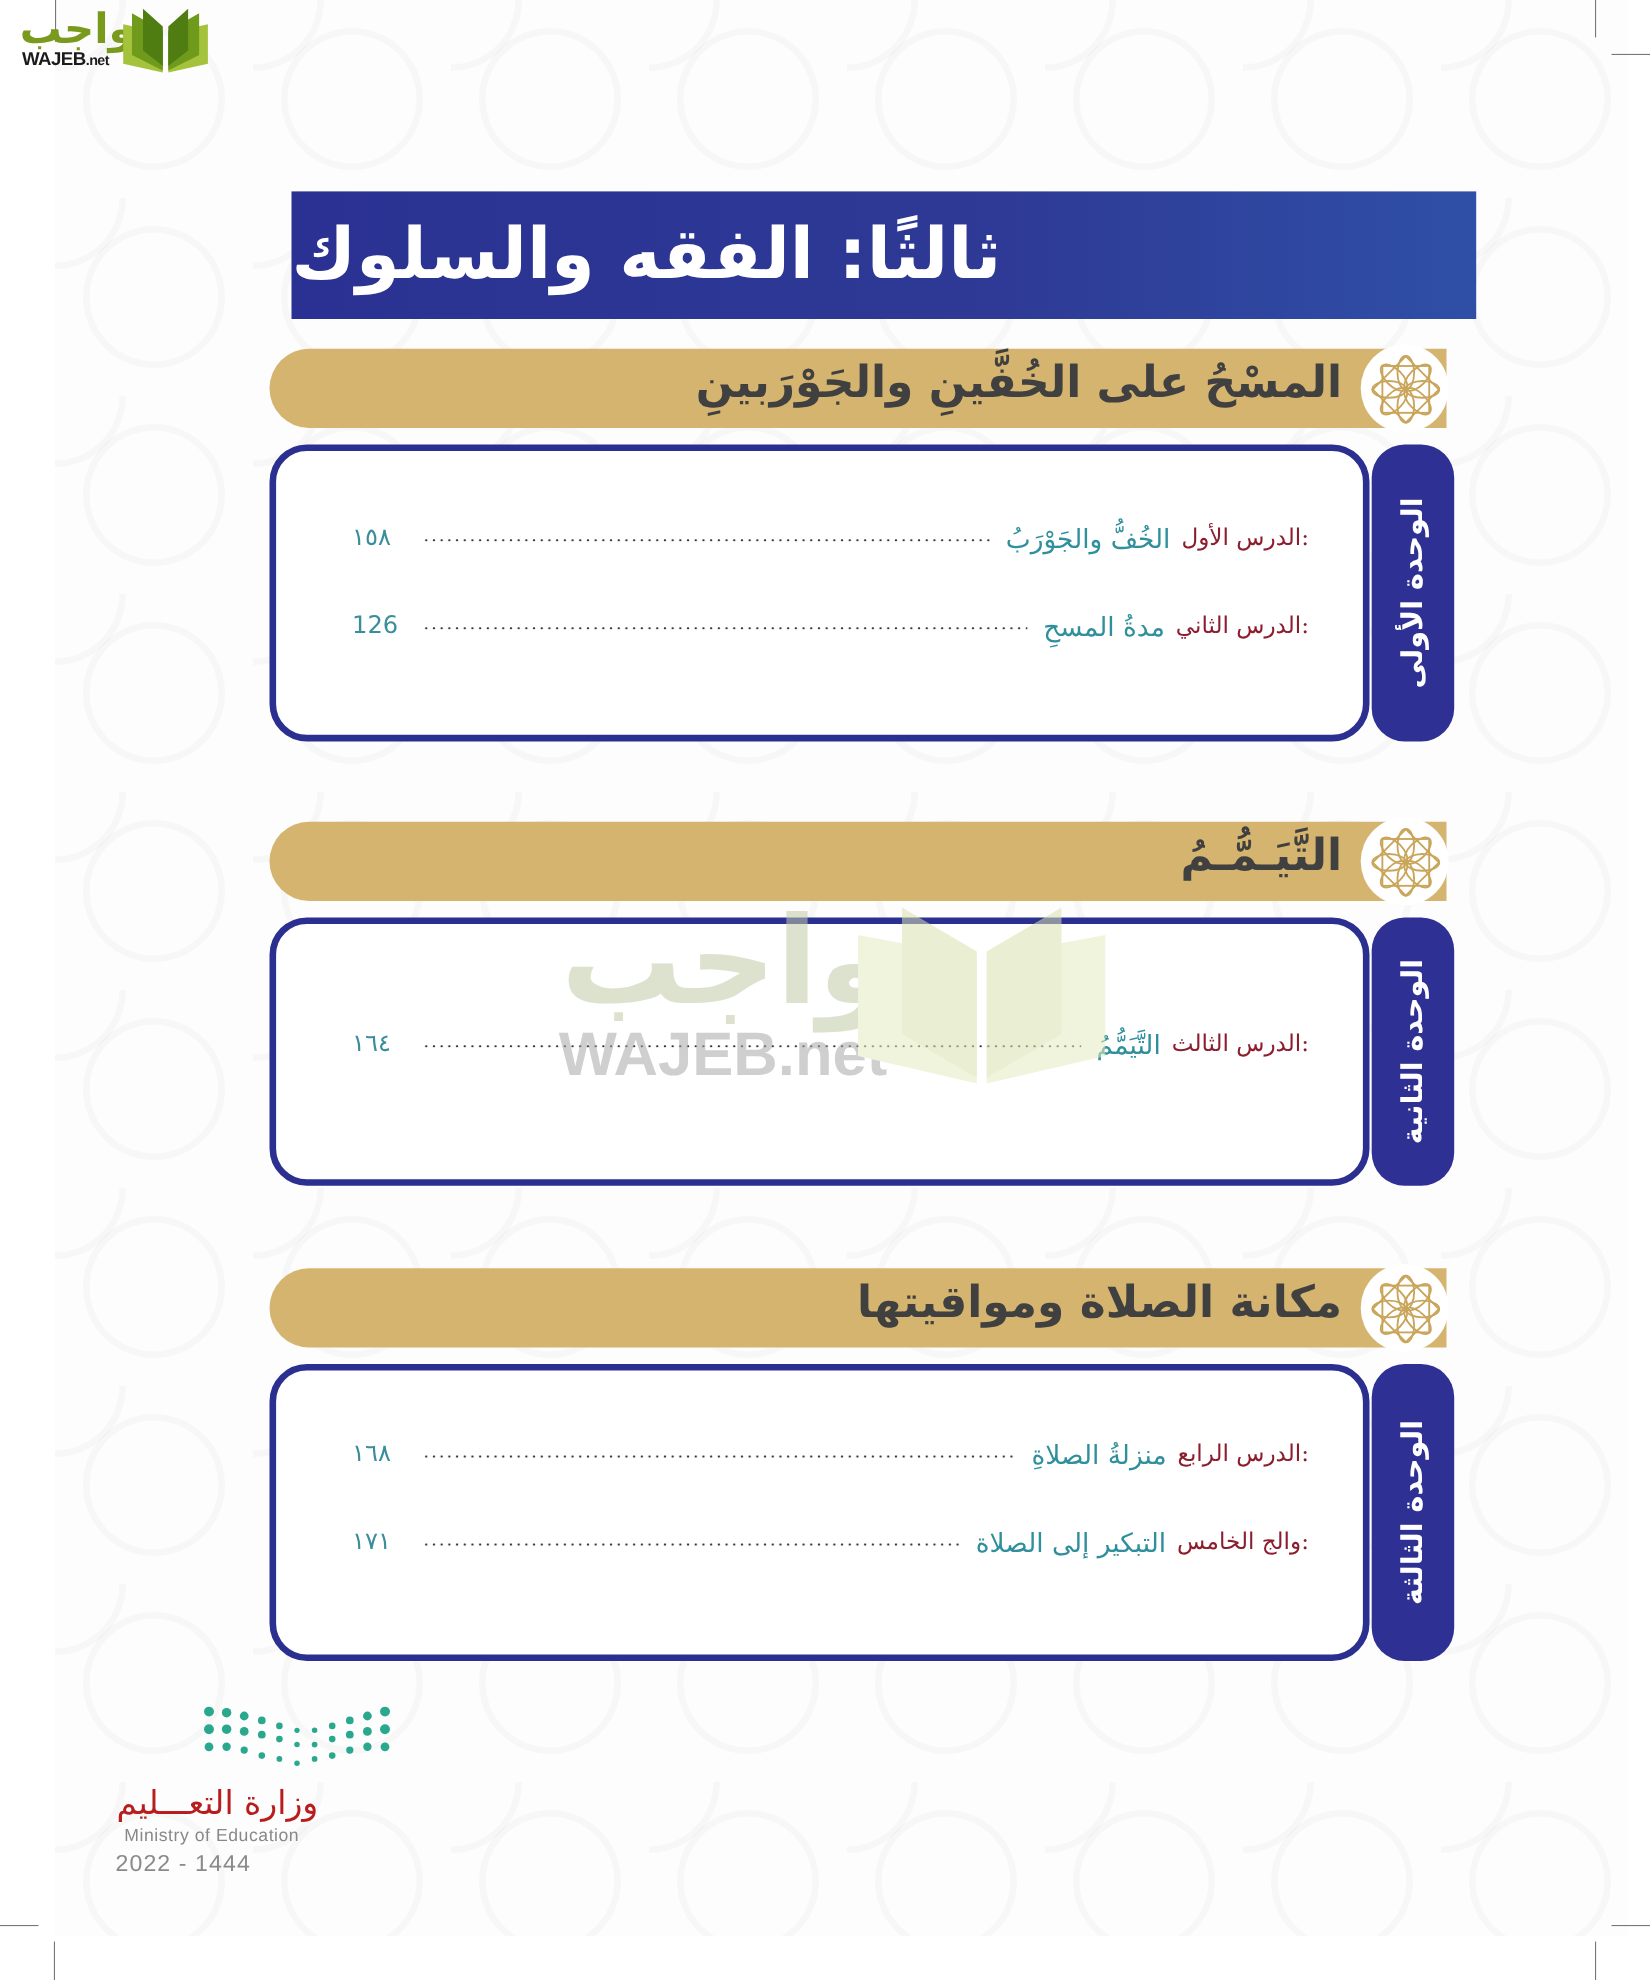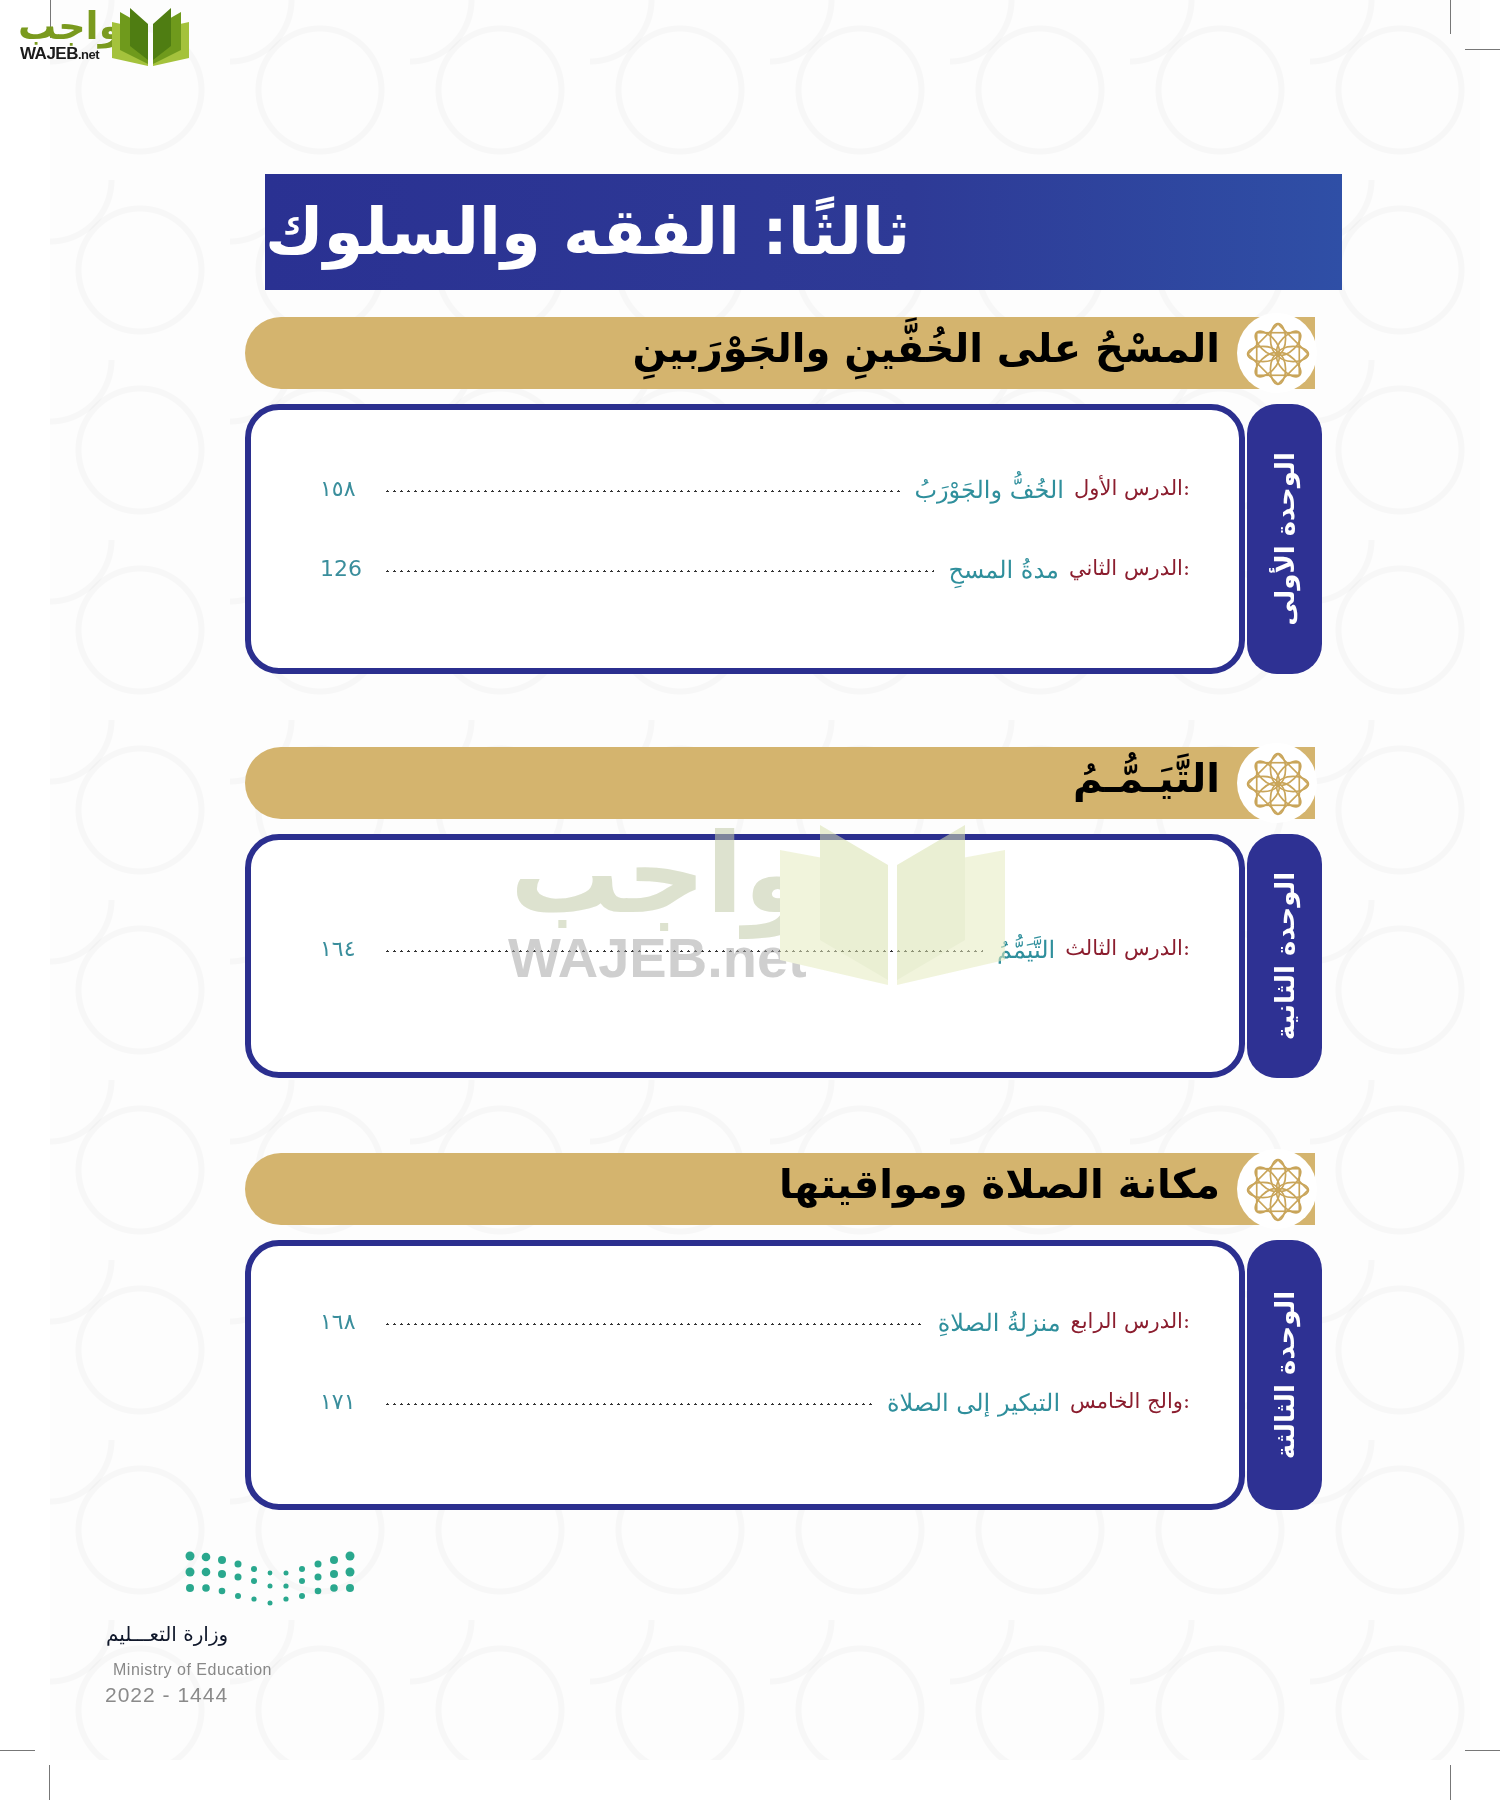--- a/index.html
+++ b/index.html
@@ -42,21 +42,21 @@
   .section-header {
     position: absolute; left: 245px; width: 1070px; height: 72px;
     background: #d4b46e;
     border-radius: 36px 0 0 36px;
   }
   .section-header::after {
     content: ""; position: absolute; right: -2px; top: -4px; width: 80px; height: 80px;
     background: #fff; border-radius: 50%;
   }
   .section-title {
-    position: absolute; right: 95px; top: 8px; color: #000000; font-size: 40px; font-weight: bold;
+    position: absolute; right: 95px; top: 8px; color: #404040; font-size: 40px; font-weight: bold;
     direction: rtl; white-space: nowrap;
   }
   .flower {
     position: absolute; width: 76px; height: 76px; z-index: 3;
   }
 
   
   .unit-box {
     position: absolute; left: 245px; width: 1000px;
     border: 6px solid #2b2f8f; border-radius: 34px; background: #fff;
@@ -88,21 +88,21 @@
 
   
   .watermark { position: absolute; left: 500px; top: 815px; width: 500px; height: 170px; opacity: 0.55; pointer-events: none; }
   .wm-ar { position: absolute; left: 10px; top: -5px; font-size: 110px; font-weight: bold; color: #c2cba8; direction: rtl; }
   .wm-en { position: absolute; left: 8px; top: 110px; font-size: 56px; font-weight: bold; color: #a8a8a8; font-family: "Liberation Sans", sans-serif; }
   .wm-book { position: absolute; left: 280px; top: 5px; width: 225px; height: 165px; }
 
   
   .ministry { position: absolute; left: 100px; top: 1550px; width: 280px; height: 160px; }
   .ministry-dots { position: absolute; left: 85px; top: 0; width: 170px; height: 60px; }
-  .ministry-ar { position: absolute; left: 6px; top: 72px; font-size: 20px; color: #0f172a; direction: rtl; }
+  .ministry-ar { position: absolute; left: 6px; top: 72px; font-size: 30px; color: #b91c1c; direction: rtl; }
   .ministry-en { position: absolute; left: 13px; top: 111px; font-size: 16px; color: #888; font-family: "Liberation Sans", sans-serif; letter-spacing: 0.5px; }
   .ministry-year { position: absolute; left: 5px; top: 133px; font-size: 21px; color: #8a8a8a; font-family: "Liberation Sans", sans-serif; letter-spacing: 1px; }
 </style>
 </head>
 <body>
 
 <div class="bg-pattern"></div>
 
 <div class="trim" style="left:50px; top:0; width:1px; height:38px;"></div>
 <div class="trim" style="left:1450px; top:0; width:1px; height:34px;"></div>

